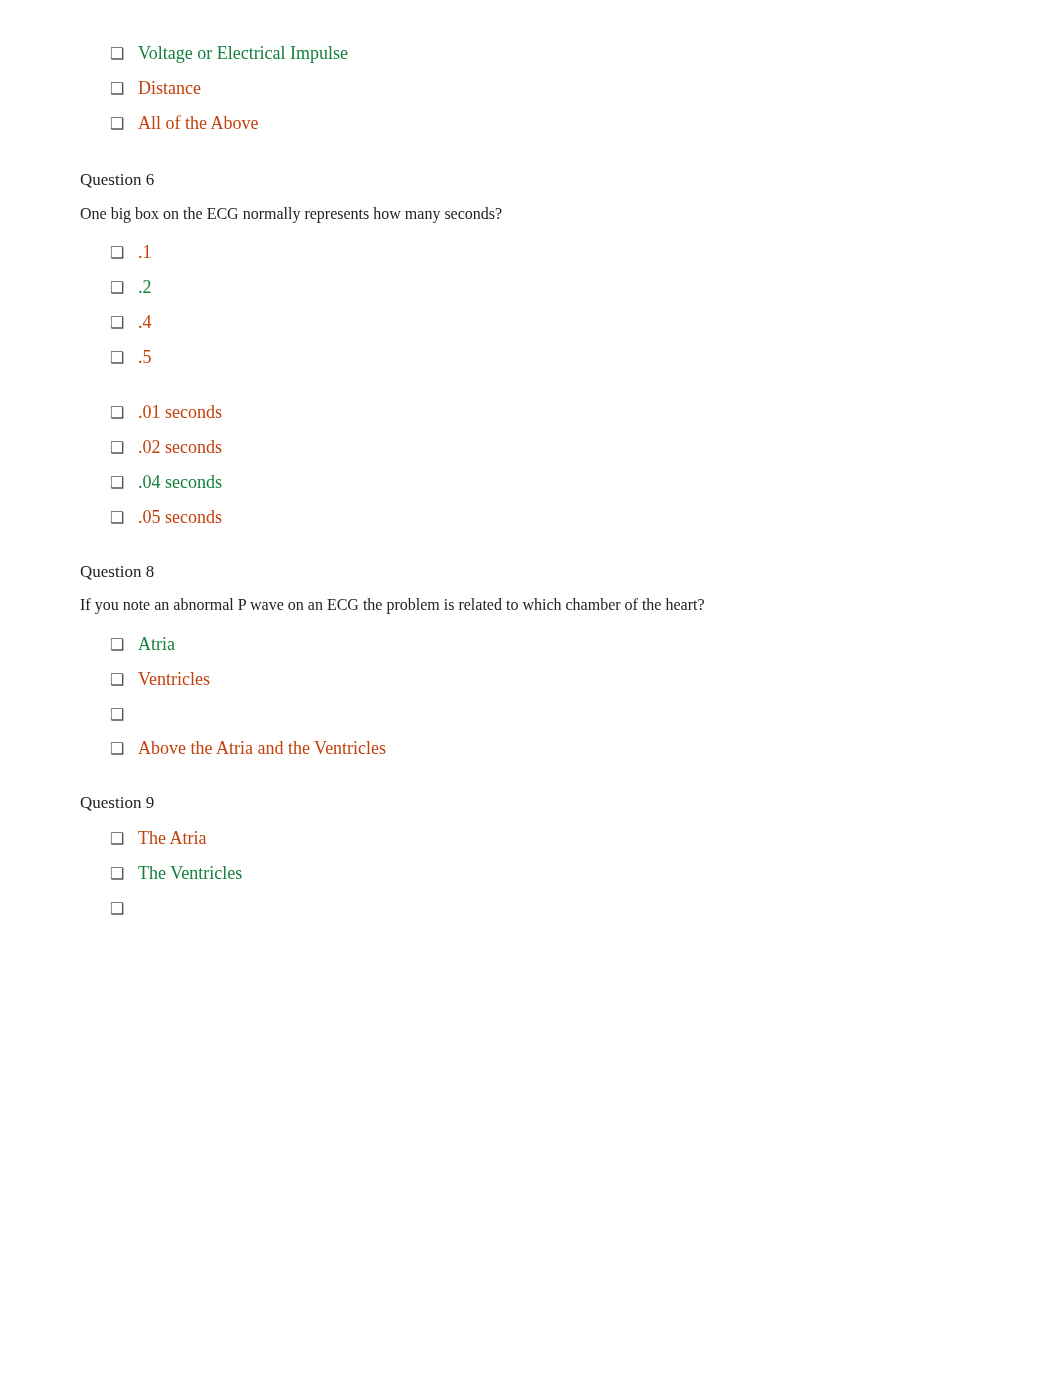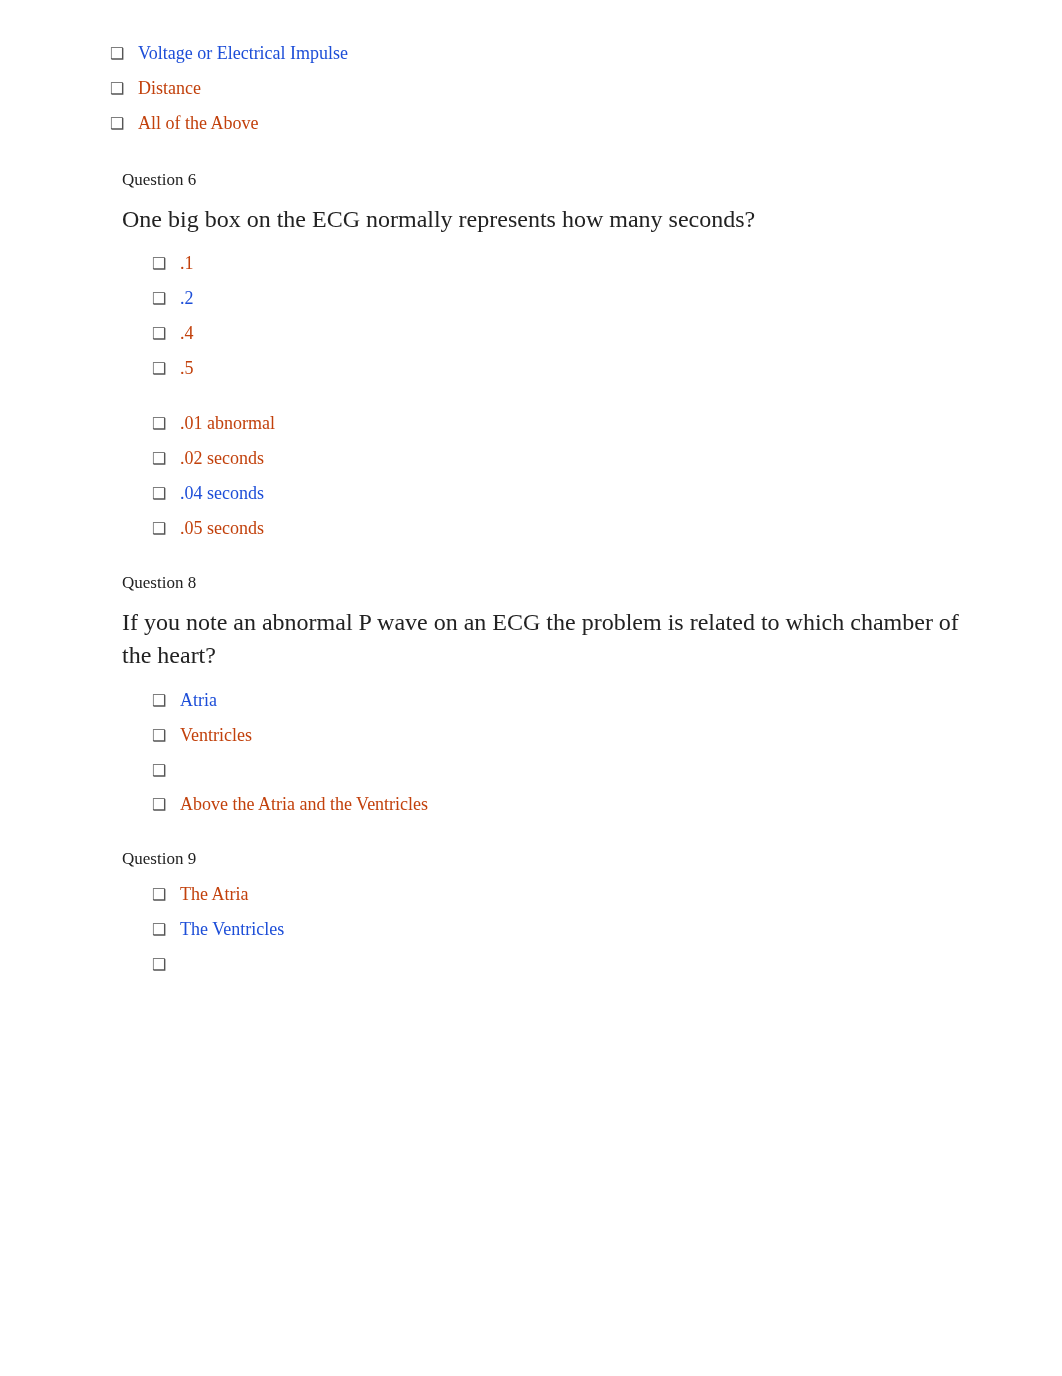--- a/index.html
+++ b/index.html
@@ -14,32 +14,31 @@
       color: #222;
       background: #fff;
       width: 1062px;
       min-height: 1376px;
       padding: 40px 80px 60px 80px;
       line-height: 1.5;
     }
 
     .question-block {
       margin-bottom: 28px;
-      margin-left: 42px;
     }
 
     .question-label {
       font-size: 17px;
       font-weight: normal;
       margin-bottom: 10px;
       color: #222;
     }
 
     .question-text {
-      font-size: 24px;
+      font-size: 16px;
       margin-bottom: 14px;
       line-height: 1.4;
     }
 
     .options-list {
       list-style: none;
       padding: 0;
       margin-left: 30px;
     }
 
@@ -56,21 +55,21 @@
       margin-top: 2px;
       min-width: 16px;
       color: #555;
     }
 
     .option-text {
       color: #c2410c;
     }
 
     .option-text.correct {
-      color: #1d4ed8;
+      color: #15803d;
     }
 
     
     .top-options {
       list-style: none;
       margin-left: 30px;
       margin-bottom: 30px;
     }
     .top-options li {
       display: flex;
@@ -117,21 +116,21 @@
         <li>
           <span class="option-bullet">❑</span>
           <span class="option-text">.5</span>
         </li>
       </ul>
     </div>
     <div class="question-block">
       <ul class="options-list">
         <li>
           <span class="option-bullet">❑</span>
-          <span class="option-text">.01 abnormal</span>
+          <span class="option-text">.01 seconds</span>
         </li>
         <li>
           <span class="option-bullet">❑</span>
           <span class="option-text">.02 seconds</span>
         </li>
         <li>
           <span class="option-bullet">❑</span>
           <span class="option-text correct">.04 seconds</span>
         </li>
         <li>

